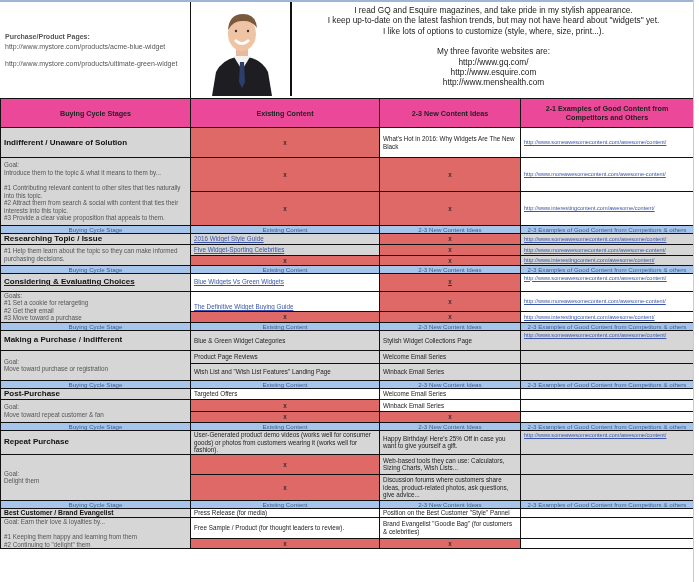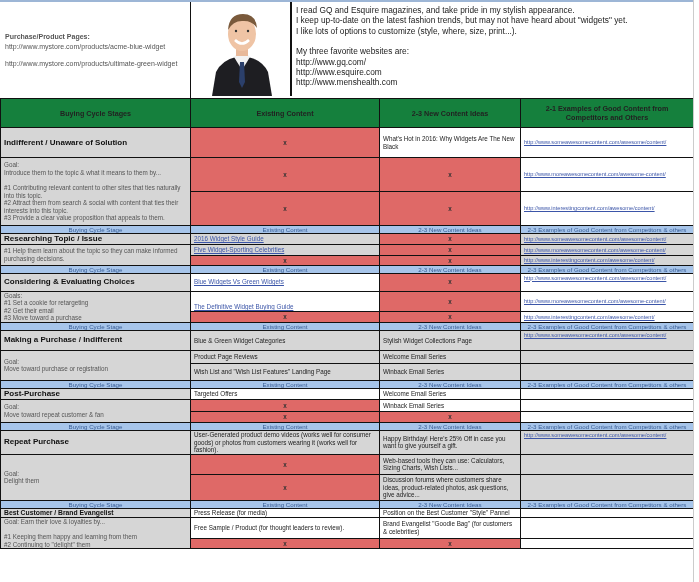--- a/index.html
+++ b/index.html
@@ -2,28 +2,28 @@
 <html><head>
 <meta charset="utf-8">
 <style>
   html, body { margin:0; padding:0; background:#ffffff; }
   body { width:699px; height:582px; overflow:hidden; position:relative; font-family:"Liberation Sans", sans-serif; color:#222; }
   .sheet { position:absolute; left:0; top:0; width:699px; }
   .toprow { position:absolute; left:0; top:0; width:693px; height:96px; border-top:2px solid #9db6d6; border-bottom:2px solid #111; }
   .tl { position:absolute; left:0; top:0; width:190px; height:96px; border-right:1px solid #111; }
   .tl .inner { position:absolute; left:5px; top:30px; width:182px; font-size:7px; line-height:9.5px; color:#555; }
   .photo { position:absolute; left:192px; top:0; width:98px; height:94px; border-right:2px solid #111; background:#fff; overflow:hidden; }
-  .persona { position:absolute; left:296px; top:3px; width:395px; font-size:8.3px; line-height:10.4px; color:#222; }
+  .persona { position:absolute; left:296px; top:3px; width:395px; font-size:8.3px; line-height:10.4px; color:#222;text-align:center; }
   .persona div { white-space:nowrap; }
   .persona .gap { height:10px; }
 
   table { position:absolute; left:0; top:98px; border-collapse:collapse; table-layout:fixed; width:693px; }
   td { border:1px solid #111; padding:0 3px; font-size:6.3px; line-height:7.6px; vertical-align:middle; overflow:hidden; }
   col.c1 { width:190px; } col.c2 { width:189px; } col.c3 { width:141px; } col.c4 { width:173px; }
-  .hdr td { background:#15803d; font-weight:bold; text-align:center; font-size:7.2px; line-height:9px; height:28px; color:#222; }
+  .hdr td { background:#ec4899; font-weight:bold; text-align:center; font-size:7.2px; line-height:9px; height:28px; color:#222; }
   .sub td { background:#a7c5ea; text-align:center; color:#3a5e96; height:7px; font-size:6.2px; line-height:7px; padding:0; }
   .gray { background:#d6d6d6; }
   .white { background:#ffffff; }
   .red { background:#df6967; text-align:center; color:#333; font-weight:bold; }
   .stage { font-weight:bold; font-size:8px; line-height:10px; color:#111; }
   .stage-sm { font-weight:bold; font-size:6.8px; color:#111; }
   .goal { color:#555; }
   a, .link { color:#3b55a8; text-decoration:underline; }
   .link-sm { font-size:5.6px; }
   .right-grid { position:absolute; left:693px; top:0; width:6px; height:582px; background:#fff; border-left:1px solid #ccc; }
@@ -141,21 +141,21 @@
       <td class="gray"><span class="link link-sm">http://www.interestingcontent.com/awesome/content/</span></td>
     </tr>
 
     <tr class="sub">
       <td>Buying Cycle Stage</td>
       <td>Existing Content</td>
       <td>2-3 New Content Ideas</td>
       <td>2-3 Examples of Good Content from Competitors &amp; others</td>
     </tr>
 
-    <tr style="height:18px;">
+    <tr style="height:18px;text-decoration:underline;">
       <td class="gray stage">Considering &amp; Evaluating Choices</td>
       <td class="white"><span class="link">Blue Widgets Vs Green Widgets</span></td>
       <td class="red">x</td>
       <td class="white" style="vertical-align:top;"><span class="link link-sm">http://www.someawesomecontent.com/awesome/content/</span></td>
     </tr>
     <tr style="height:18px;">
       <td class="gray goal" rowspan="2" style="white-space:pre-line;">Goals:
 #1 Set a cookie for retargeting
 #2 Get their email
 #3 Move toward a purchase</td>

